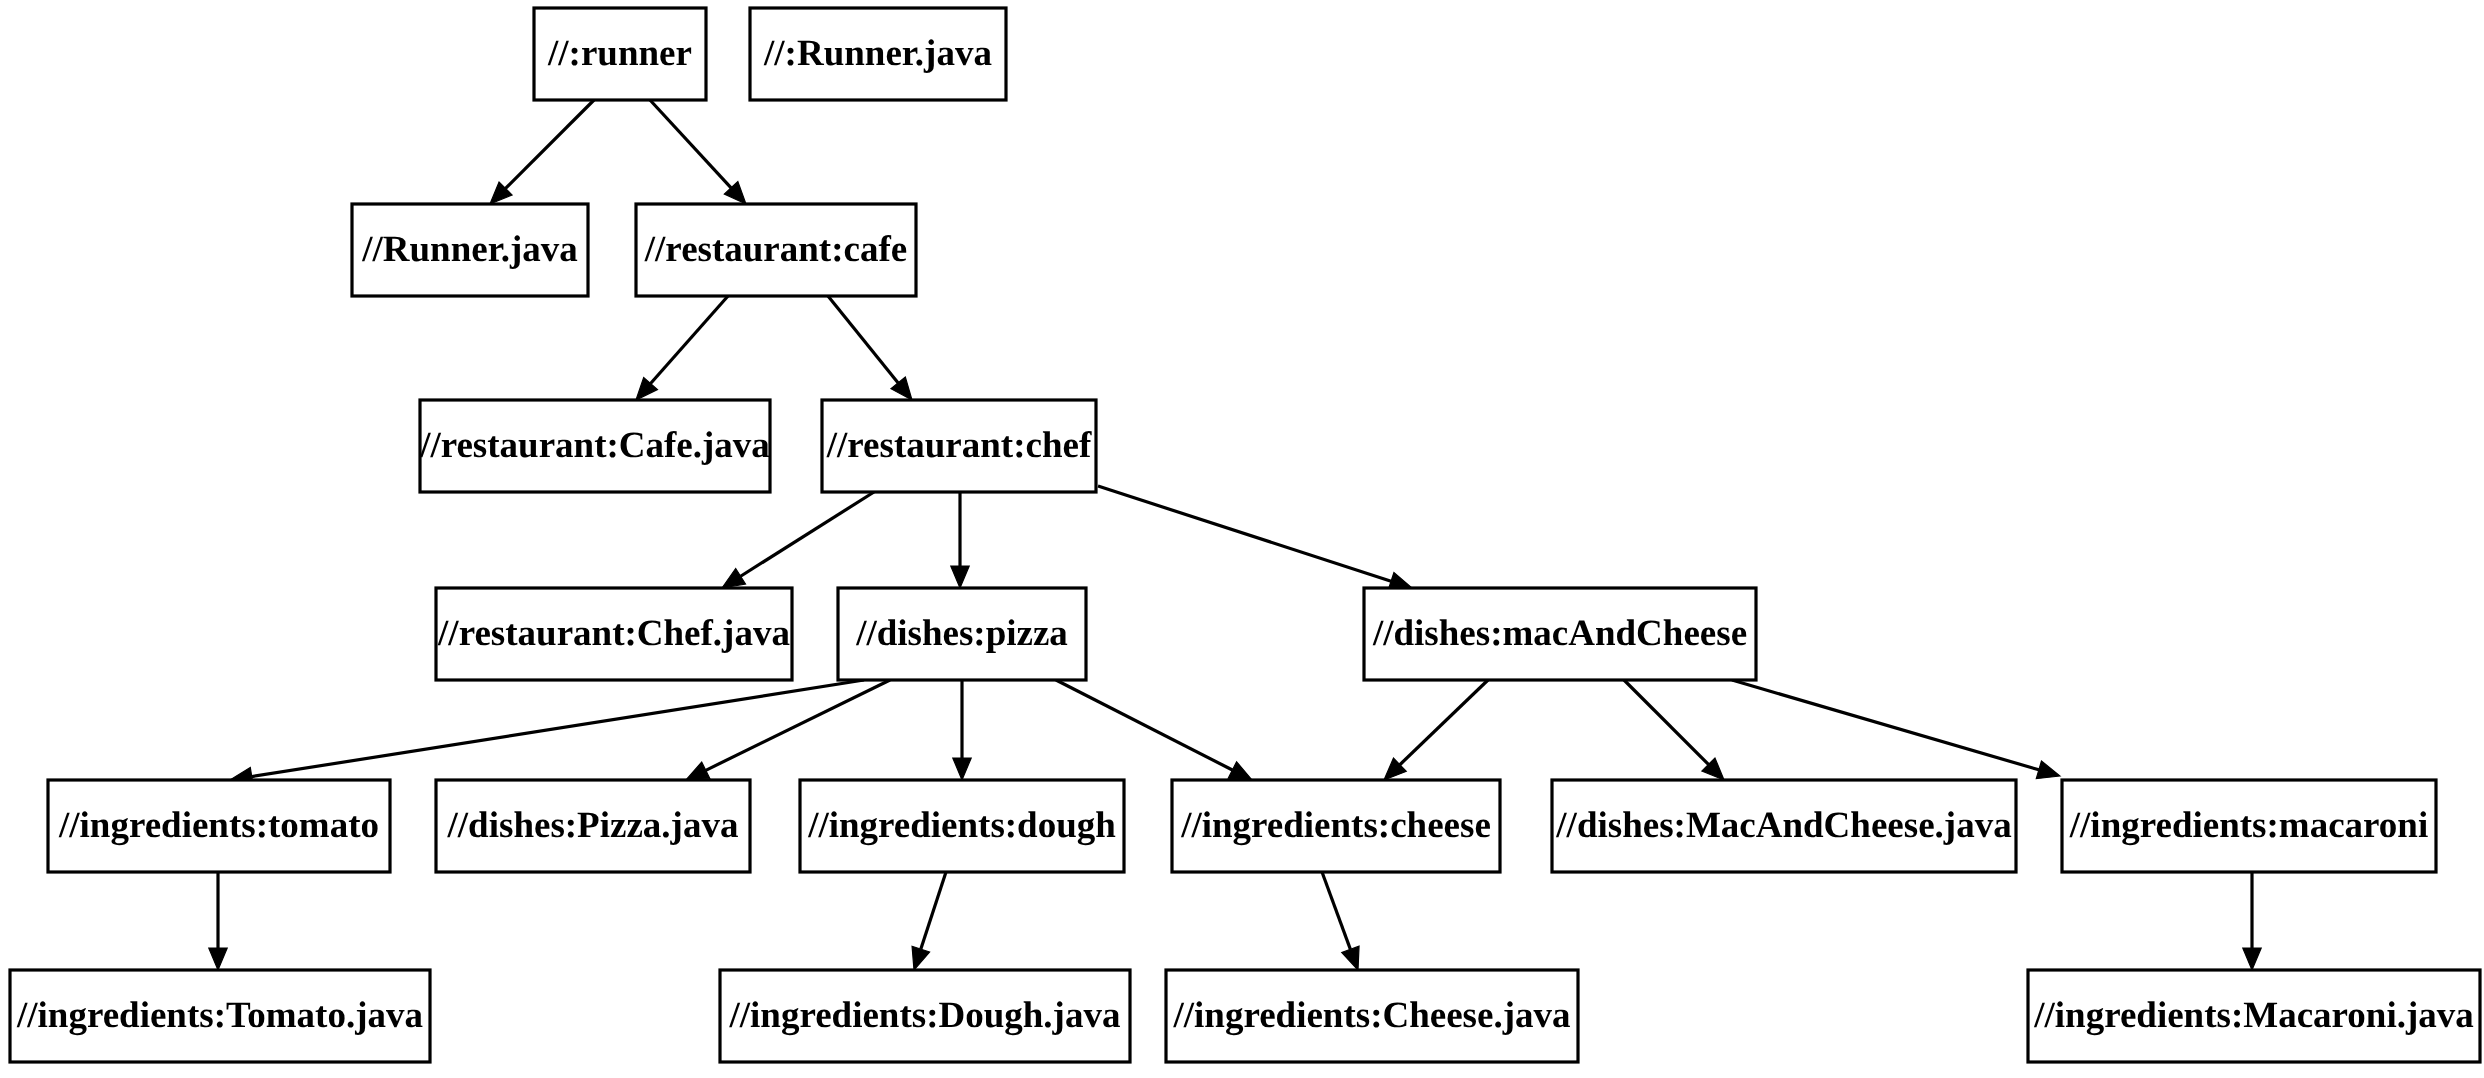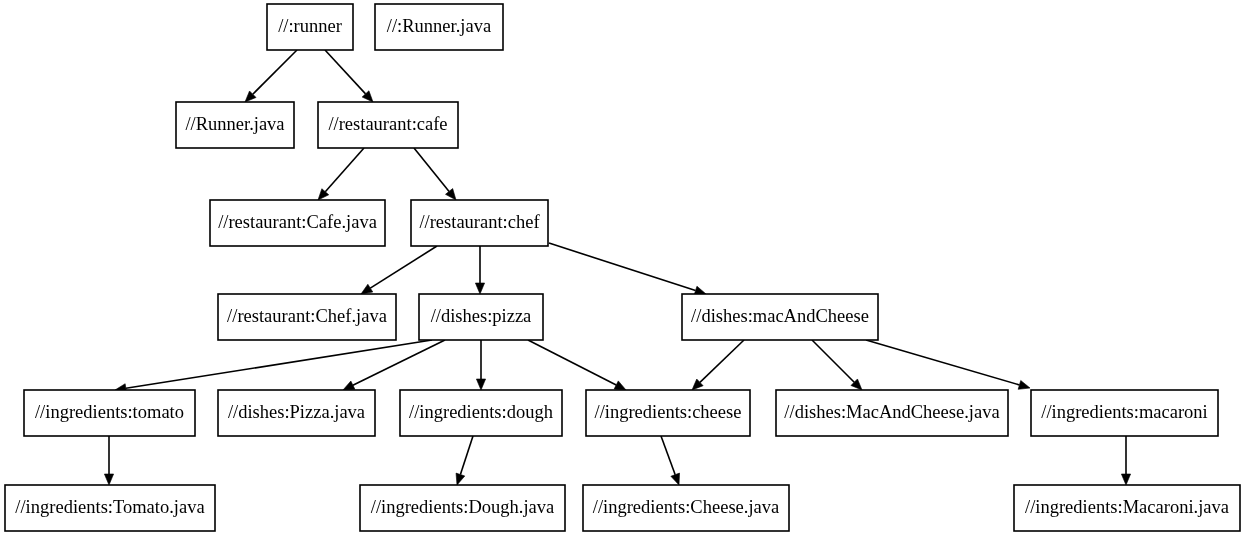--- a/index.html
+++ b/index.html
@@ -7,20 +7,21 @@
     padding: 0;
     background: #ffffff;
   }
   #graph-root {
     position: relative;
     width: 1242px;
     height: 539px;
     background: #ffffff;
     overflow: hidden;
     font-family: "Liberation Serif", "DejaVu Serif", serif;
+    font-weight: bold;
   }
   #graph-svg {
     display: block;
     width: 1242px;
     height: 539px;
   }
   .node-box {
     fill: #ffffff;
     stroke: #000000;
     stroke-width: 1.6;

